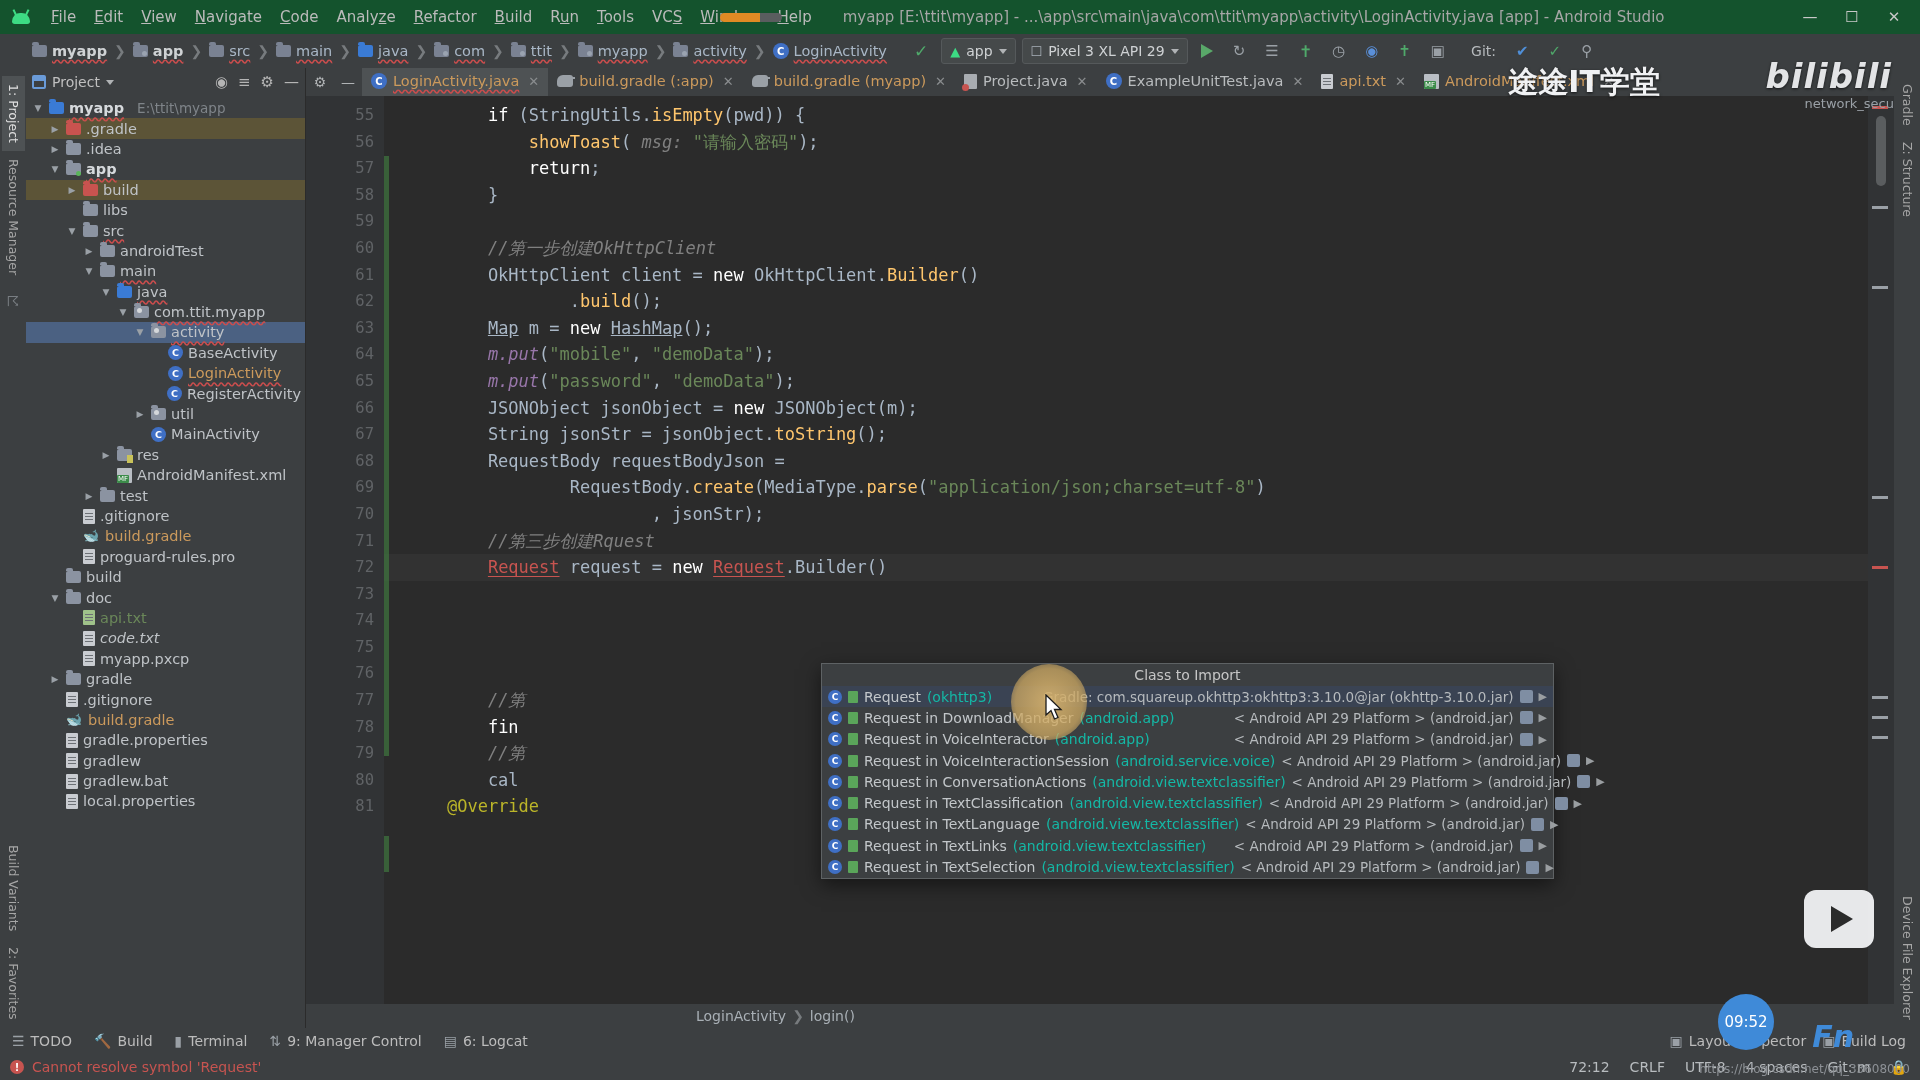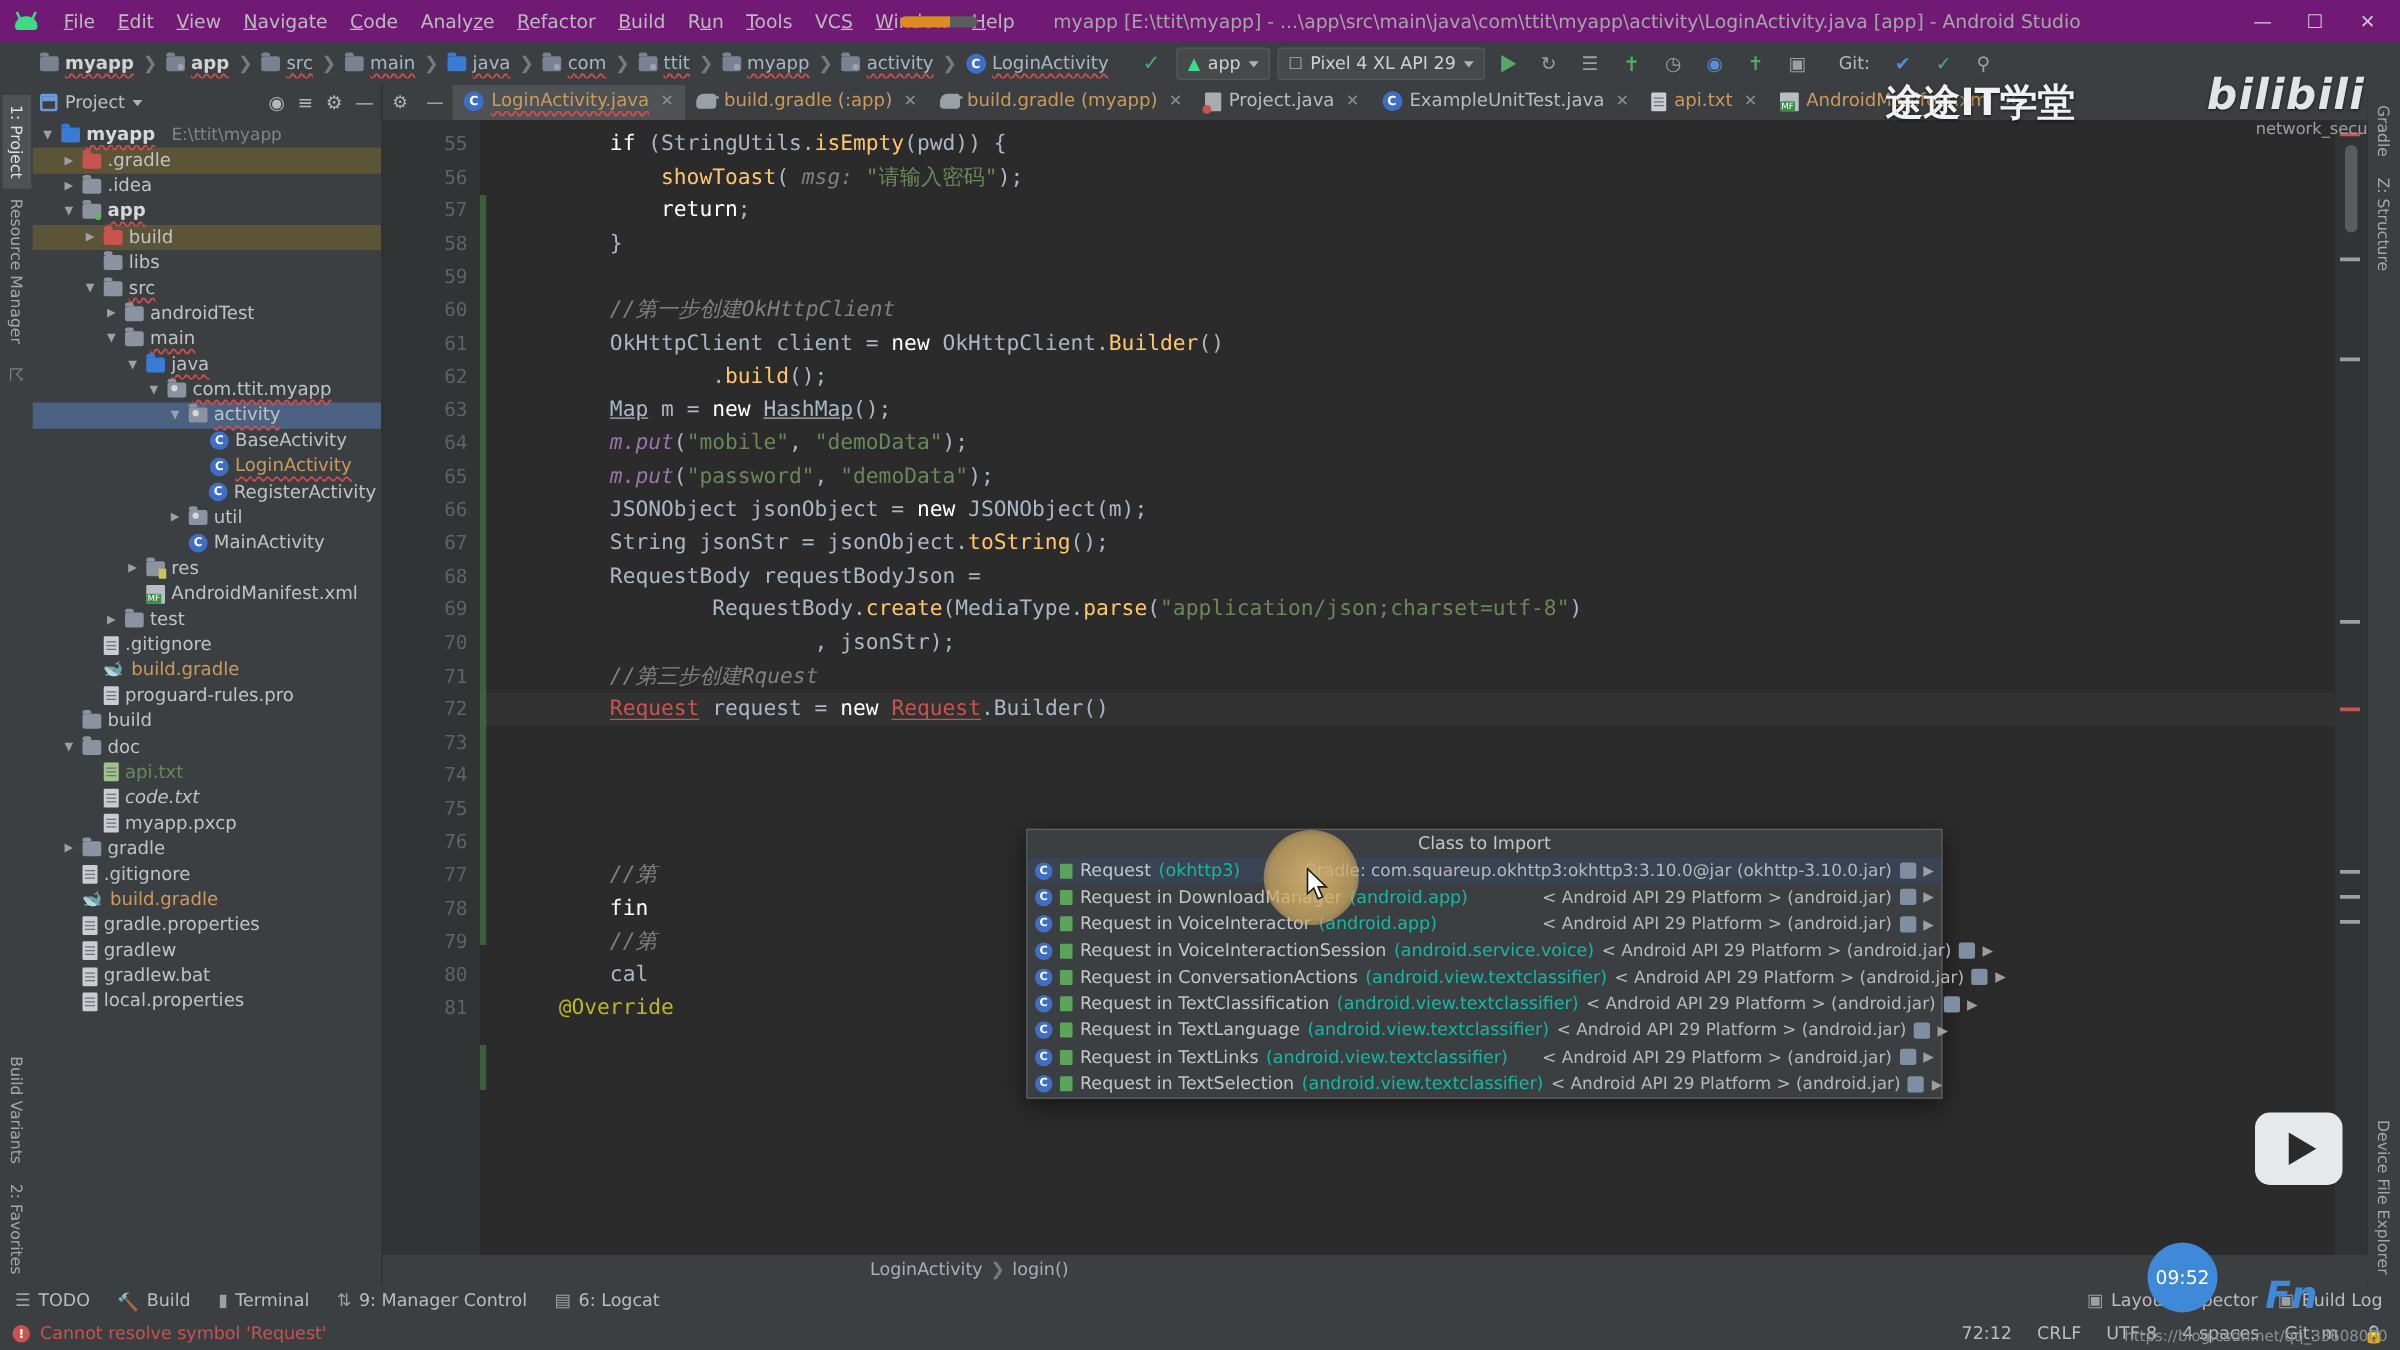--- a/index.html
+++ b/index.html
@@ -4,21 +4,21 @@
 <style>
   * { box-sizing: border-box; margin:0; padding:0; }
   html,body{ width:1920px; height:1080px; overflow:hidden; background:#3c3f41; }
   body{
     font-family:"DejaVu Sans","Liberation Sans",sans-serif;
     font-size:15px; color:#bbbbbb; -webkit-font-smoothing:antialiased;
   }
   .app{ position:relative; width:1920px; height:1080px; background:#3c3f41; display:flex; flex-direction:column; }
 
   
-  .menubar{ height:34px; background:#701a75; display:flex; align-items:center; padding-left:10px; position:relative; flex:0 0 34px;}
+  .menubar{ height:34px; background:#14532d; display:flex; align-items:center; padding-left:10px; position:relative; flex:0 0 34px;}
   .andro-logo{ width:22px; height:20px; position:relative; margin-right:10px; }
   .andro-logo .body{ position:absolute; left:2px; top:6px; width:18px; height:11px; background:#3ddc84; border-radius:9px 9px 3px 3px; }
   .andro-logo .ear{ position:absolute; width:2px; height:6px; background:#3ddc84; transform-origin:bottom; }
   .menu-item{ padding:3px 9px; color:#bbbbbb; font-size:15px; white-space:nowrap; cursor:default; }
   .menu-item .mn{ text-decoration:underline; }
   .wintitle{ margin-left:22px; color:#a6a6a6; font-size:15px; white-space:nowrap; }
   .progress-pill{ position:absolute; left:720px; top:13px; width:62px; height:9px; background:#5a5d5f; border-radius:5px; overflow:hidden;}
   .progress-pill i{ display:block; height:100%; width:64%; background:#e08a24; }
   .wincontrols{ position:absolute; right:6px; top:0; height:34px; display:flex; align-items:center; gap:2px; }
   .wc{ width:40px; height:30px; display:flex; align-items:center; justify-content:center; color:#c8c8c8; font-size:15px; }
@@ -242,21 +242,21 @@
       <div class="tbtn">
           <span style="color:#4fa96a;font-size:17px;">✓</span>
         </div>
       <div class="combo">
         <span style="color:#3ddc84;font-size:13px;">▲</span>
         <span>app</span>
         <span class="caret"></span>
       </div>
       <div class="combo">
         <span style="font-size:13px;color:#a8b0b8;">☐</span>
-        <span>Pixel 4 XL API 29</span>
+        <span>Pixel 3 XL API 29</span>
         <span class="caret"></span>
       </div>
       <div class="tbtn">
           <span class="play"></span>
         </div>
       <div class="tbtn">
           <span style="color:#9aa0a6;font-size:15px;">↻</span>
         </div>
       <div class="tbtn">
           <span style="color:#9aa0a6;font-size:15px;">☰</span>

